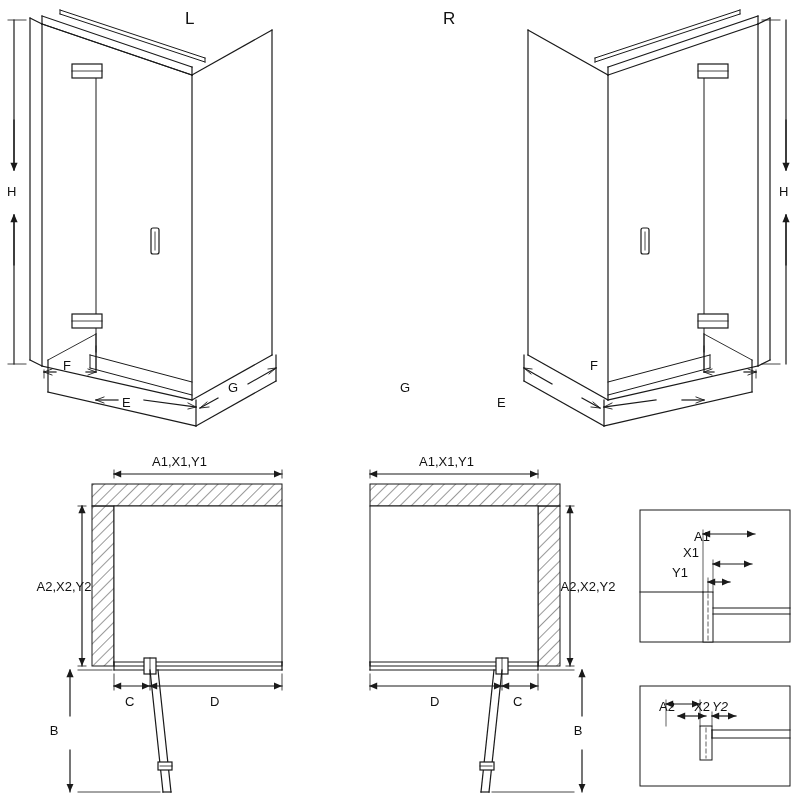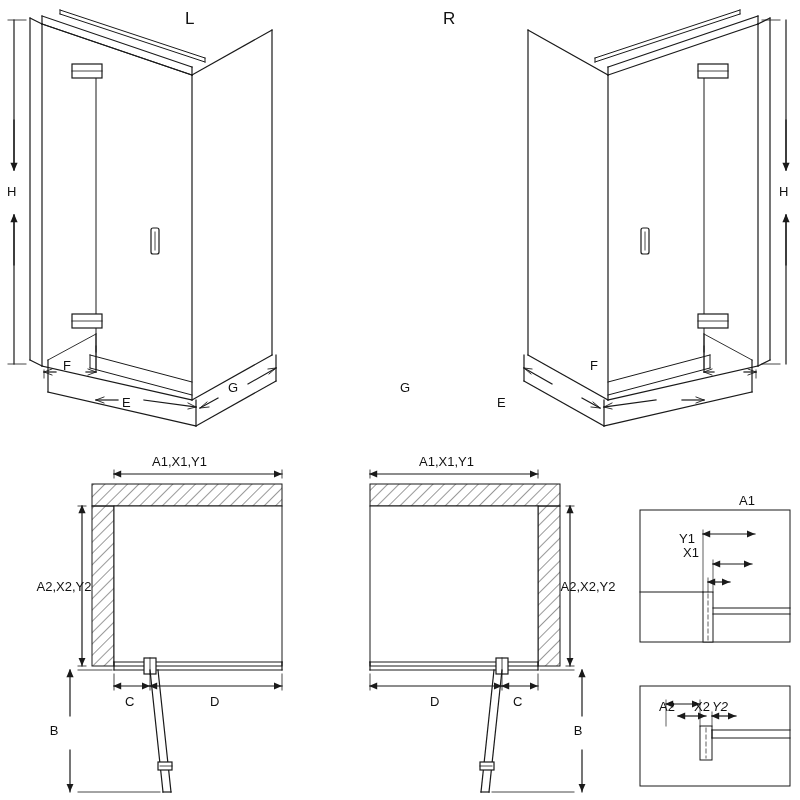--- a/index.html
+++ b/index.html
@@ -359,21 +359,21 @@
   <div class="lbl" style="left:538px; top:580px; width:100px; text-align:center;"><span class="rot" style="display:inline-block;">A2,X2,Y2</span></div>
 
   <div class="lbl" style="left:125px; top:695px;">C</div>
   <div class="lbl" style="left:210px; top:695px;">D</div>
   <div class="lbl" style="left:430px; top:695px;">D</div>
   <div class="lbl" style="left:513px; top:695px;">C</div>
 
   <div class="lbl" style="left:42px; top:724px; width:24px; text-align:center;"><span class="rot" style="display:inline-block;">B</span></div>
   <div class="lbl" style="left:566px; top:724px; width:24px; text-align:center;"><span class="rot" style="display:inline-block;">B</span></div>
 
-  <div class="lbl" style="left:694px; top:494px;margin-left:45px;">A1</div>
+  <div class="lbl" style="left:694px; top:530px;">A1</div>
   <div class="lbl" style="left:683px; top:546px;">X1</div>
-  <div class="lbl" style="left:672px; top:532px;margin-left:7px;">Y1</div>
+  <div class="lbl" style="left:672px; top:566px;">Y1</div>
 
   <div class="lbl" style="left:655px; top:700px; width:24px; text-align:center;"><span class="rot" style="display:inline-block;">A2</span></div>
   <div class="lbl" style="left:678px; top:700px;margin-left:16px;">X2</div>
   <div class="lbl" style="left:712px; top:700px;font-style:italic;">Y2</div>
 
 </div>
 
 </body></html>

